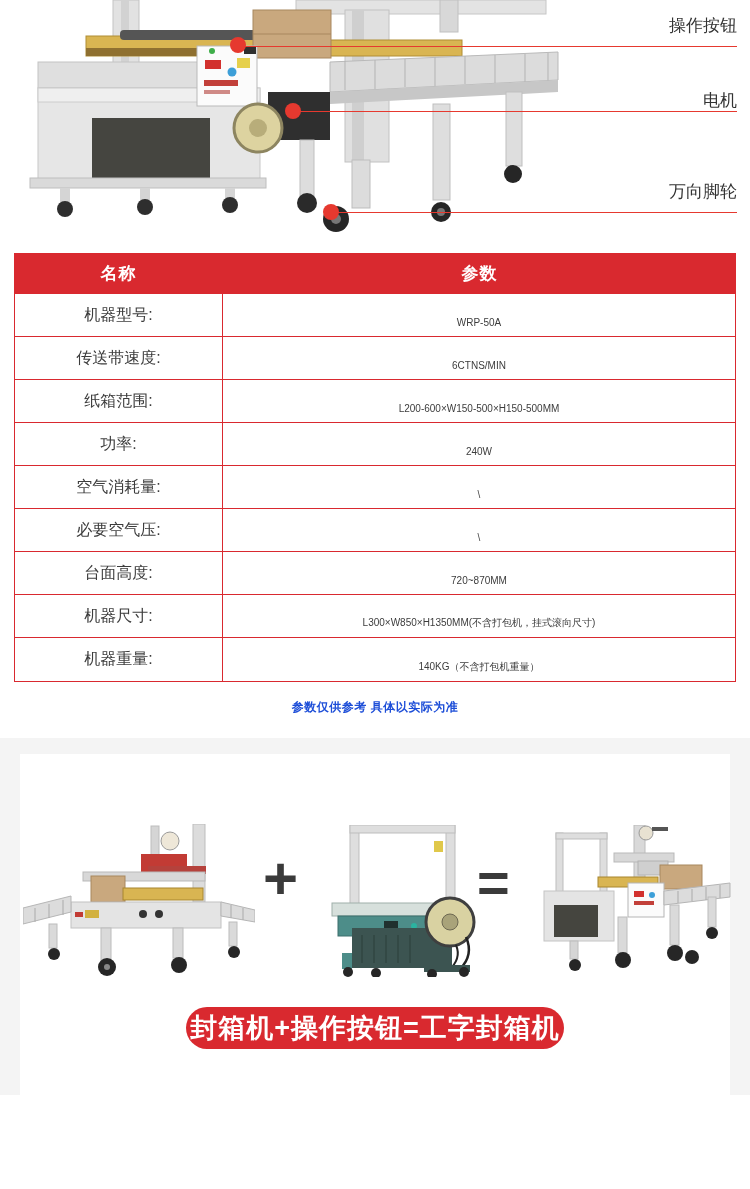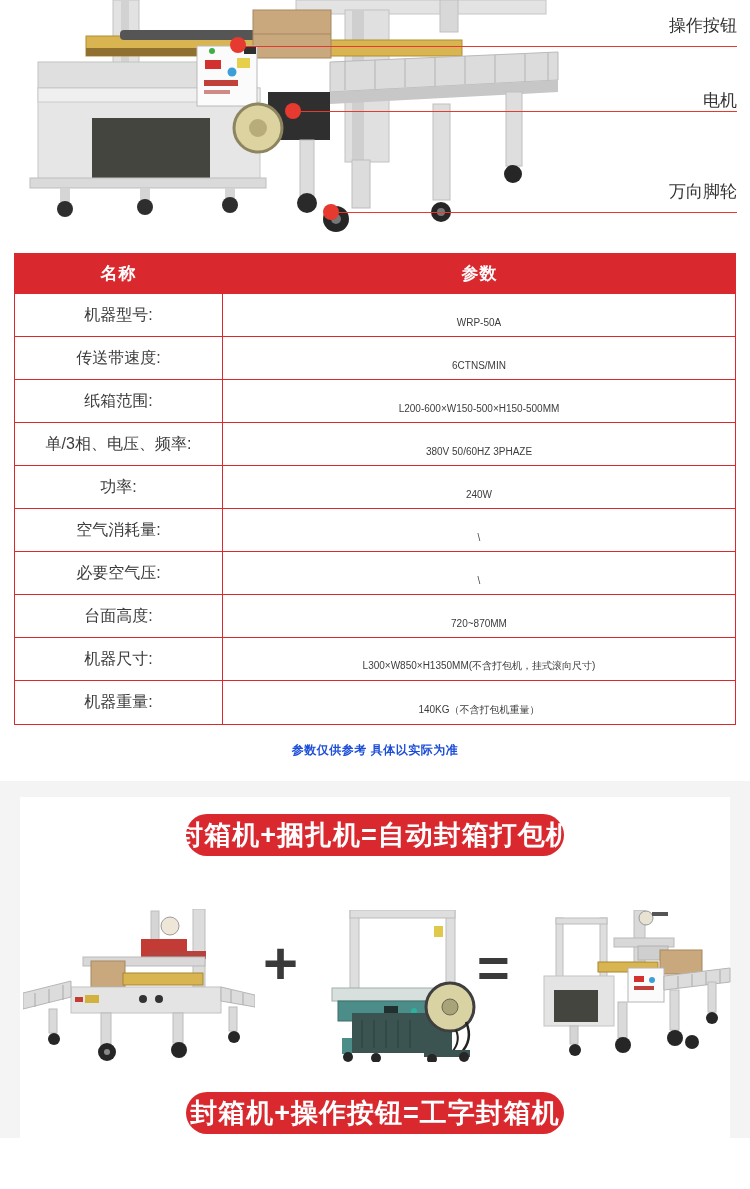--- a/index.html
+++ b/index.html
@@ -153,24 +153,20 @@
           </div>
           <div class="srow">
             <div class="cname">传送带速度:</div>
             <div class="cval">6CTNS/MIN</div>
           </div>
           <div class="srow">
             <div class="cname">纸箱范围:</div>
             <div class="cval">L200-600×W150-500×H150-500MM</div>
           </div>
           <div class="srow">
-            <div class="cname">单/3相、电压、频率:</div>
-            <div class="cval">380V 50/60HZ 3PHAZE</div>
-          </div>
-          <div class="srow">
             <div class="cname">功率:</div>
             <div class="cval">240W</div>
           </div>
           <div class="srow">
             <div class="cname">空气消耗量:</div>
             <div class="cval">\</div>
           </div>
           <div class="srow">
             <div class="cname">必要空气压:</div>
             <div class="cval">\</div>
@@ -188,21 +184,20 @@
             <div class="cval">140KG（不含打包机重量）</div>
           </div>
         </div>
     </div>
     <p class="note">参数仅供参考 具体以实际为准</p>
   </section>
 
   <section class="combo">
     <div class="combo-card">
 
-      <div class="pill">封箱机+捆扎机=自动封箱打包机</div>
 
       <div class="machines">
 
         <svg class="m-a" viewBox="0 0 232 153" width="232" height="153" aria-hidden="true">
           <rect x="170" y="0" width="12" height="78" fill="#dcdcdc" stroke="#bdbdbd"></rect>
           <rect x="128" y="2" width="8" height="42" fill="#d5d5d5" stroke="#bdbdbd"></rect>
           <circle cx="147" cy="17" r="9" fill="#eee7d8" stroke="#9a9a9a"></circle>
           <rect x="118" y="30" width="46" height="22" fill="#c23b34"></rect>
           <rect x="125" y="42" width="58" height="8" fill="#b5423c"></rect>
           <rect x="60" y="48" width="122" height="9" fill="#d8d8d8" stroke="#b9b9b9"></rect>

